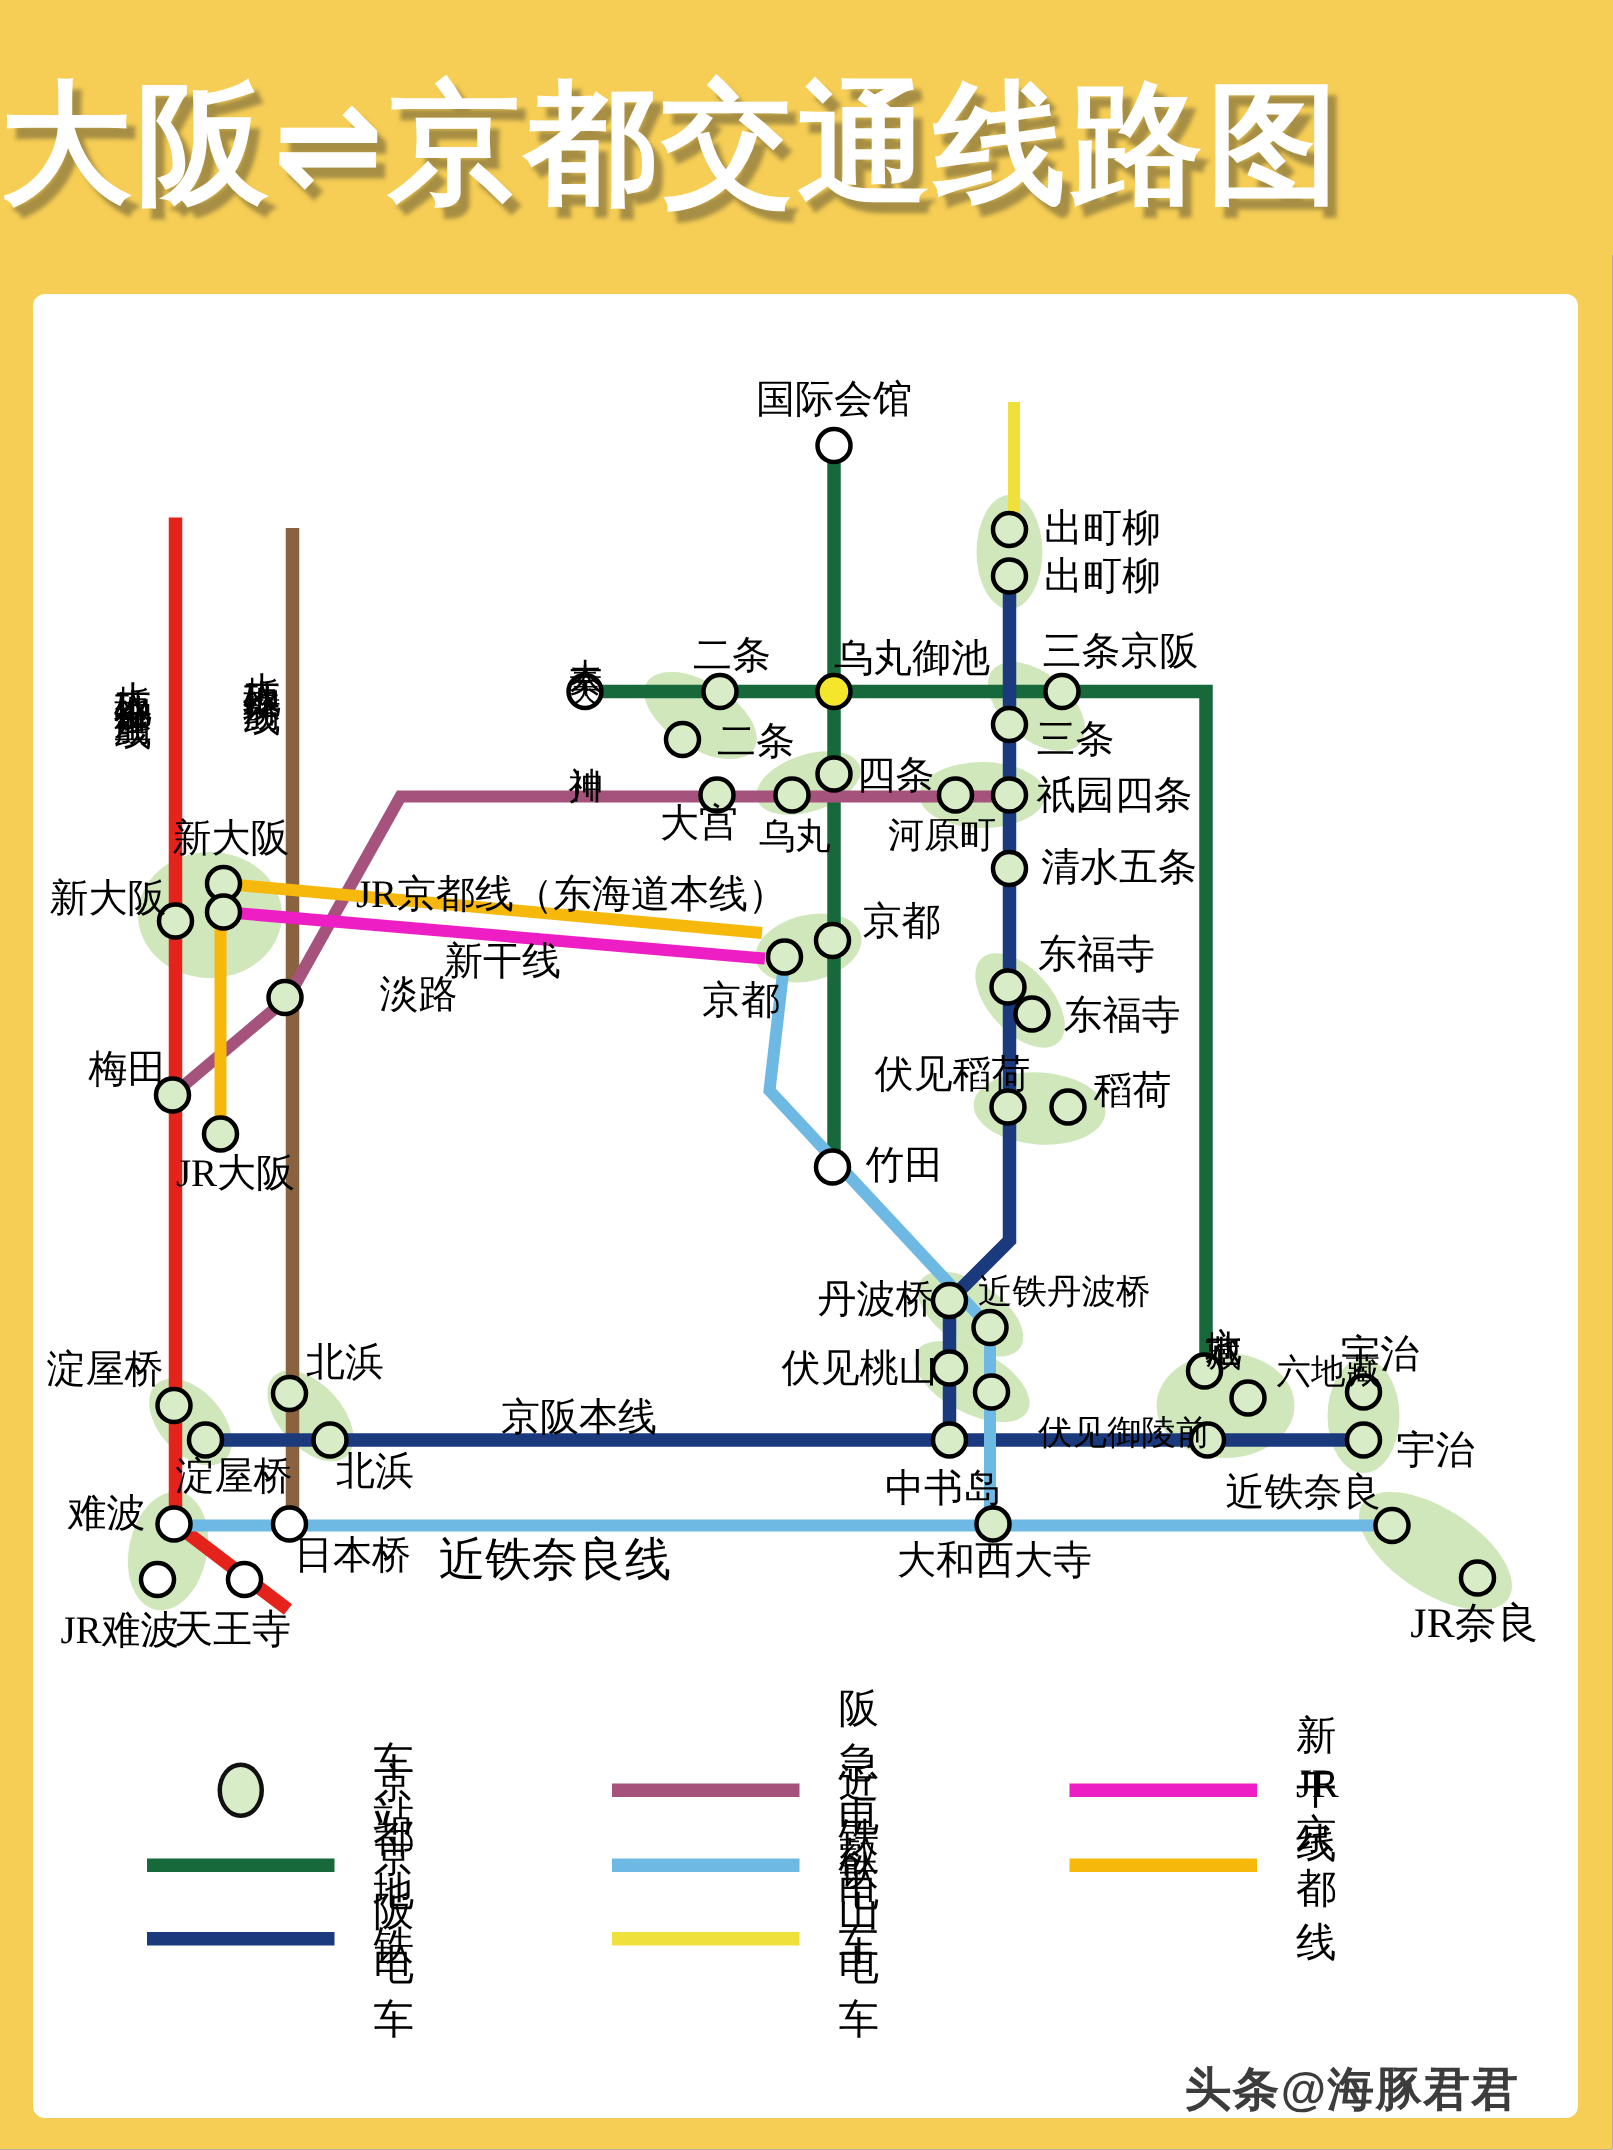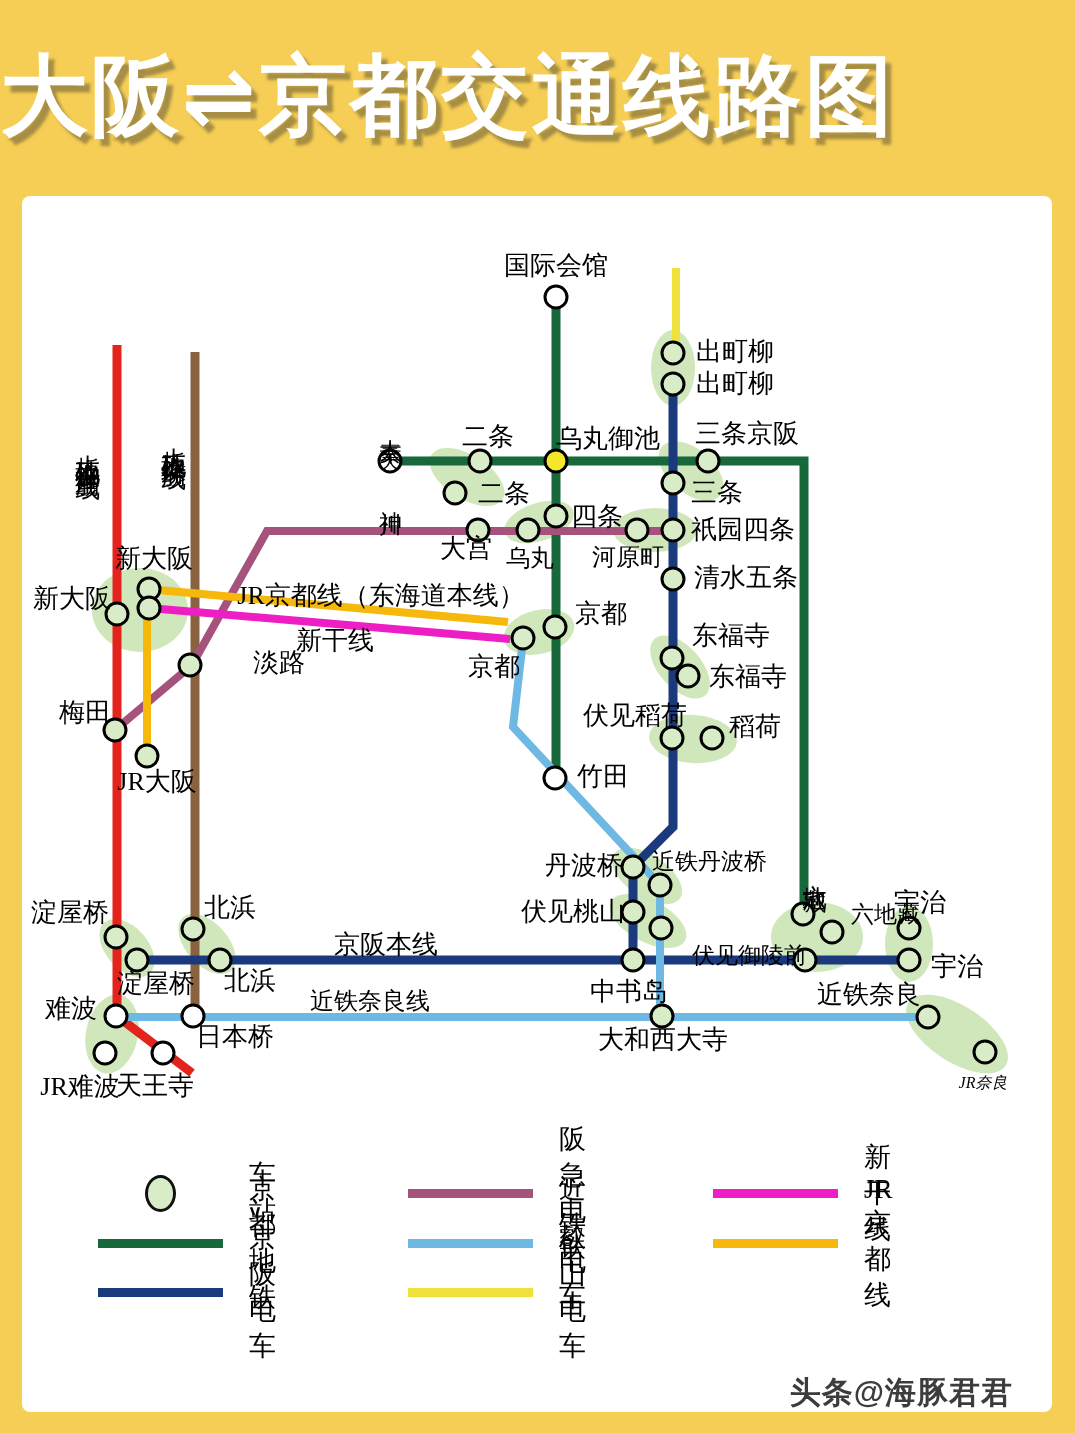--- a/index.html
+++ b/index.html
@@ -148,23 +148,23 @@
       <div class="lbl left" style="left: 652px; top: 862px; font-size: 23px;">近铁丹波桥</div>
       <div class="lbl" style="left: 573px; top: 912px; font-size: 26px;">伏见桃山</div>
       <div class="lbl left" style="left: 692px; top: 956px; font-size: 23px;">伏见御陵前</div>
       <div class="lbl" style="left: 629px; top: 992px; font-size: 26px;">中书岛</div>
       <div class="lbl" style="left: 663px; top: 1040px; font-size: 26px;">大和西大寺</div>
       <div class="lbl vert" style="left: 814px; top: 869px; font-size: 24px;">六地藏</div>
       <div class="lbl left" style="left: 851px; top: 915px; font-size: 23px;">六地藏</div>
       <div class="lbl" style="left: 920px; top: 903px; font-size: 26px;">宇治</div>
       <div class="lbl left" style="left: 931px; top: 967px; font-size: 26px;">宇治</div>
       <div class="lbl" style="left: 869px; top: 995px; font-size: 26px;">近铁奈良</div>
-      <div class="lbl" style="left: 983px; top: 1083px; font-size: 16px; font-style: italic;">JR奈良</div>
+      <div class="lbl" style="left: 983px; top: 1083px; font-size: 28px;">JR奈良</div>
       <div class="lbl" style="left: 386px; top: 945px; font-size: 26px;">京阪本线</div>
-      <div class="lbl" style="left: 370px; top: 1002px; font-size: 24px;">近铁奈良线</div>
+      <div class="lbl" style="left: 370px; top: 1040px; font-size: 31px;">近铁奈良线</div>
       <div class="lbl" style="left: 70px; top: 913px; font-size: 26px;">淀屋桥</div>
       <div class="lbl" style="left: 156px; top: 984px; font-size: 26px;">淀屋桥</div>
       <div class="lbl" style="left: 230px; top: 908px; font-size: 26px;">北浜</div>
       <div class="lbl" style="left: 250px; top: 981px; font-size: 26px;">北浜</div>
       <div class="lbl" style="left: 71px; top: 1009px; font-size: 26px;">难波</div>
       <div class="lbl" style="left: 235px; top: 1037px; font-size: 26px;">日本桥</div>
       <div class="lbl" style="left: 80px; top: 1087px; font-size: 26px;">JR难波</div>
       <div class="lbl" style="left: 155px; top: 1086px; font-size: 26px;">天王寺</div>
       <div class="lbl" style="left: 85px; top: 713px; font-size: 26px;">梅田</div>
       <div class="lbl" style="left: 157px; top: 782px; font-size: 26px;">JR大阪</div>

